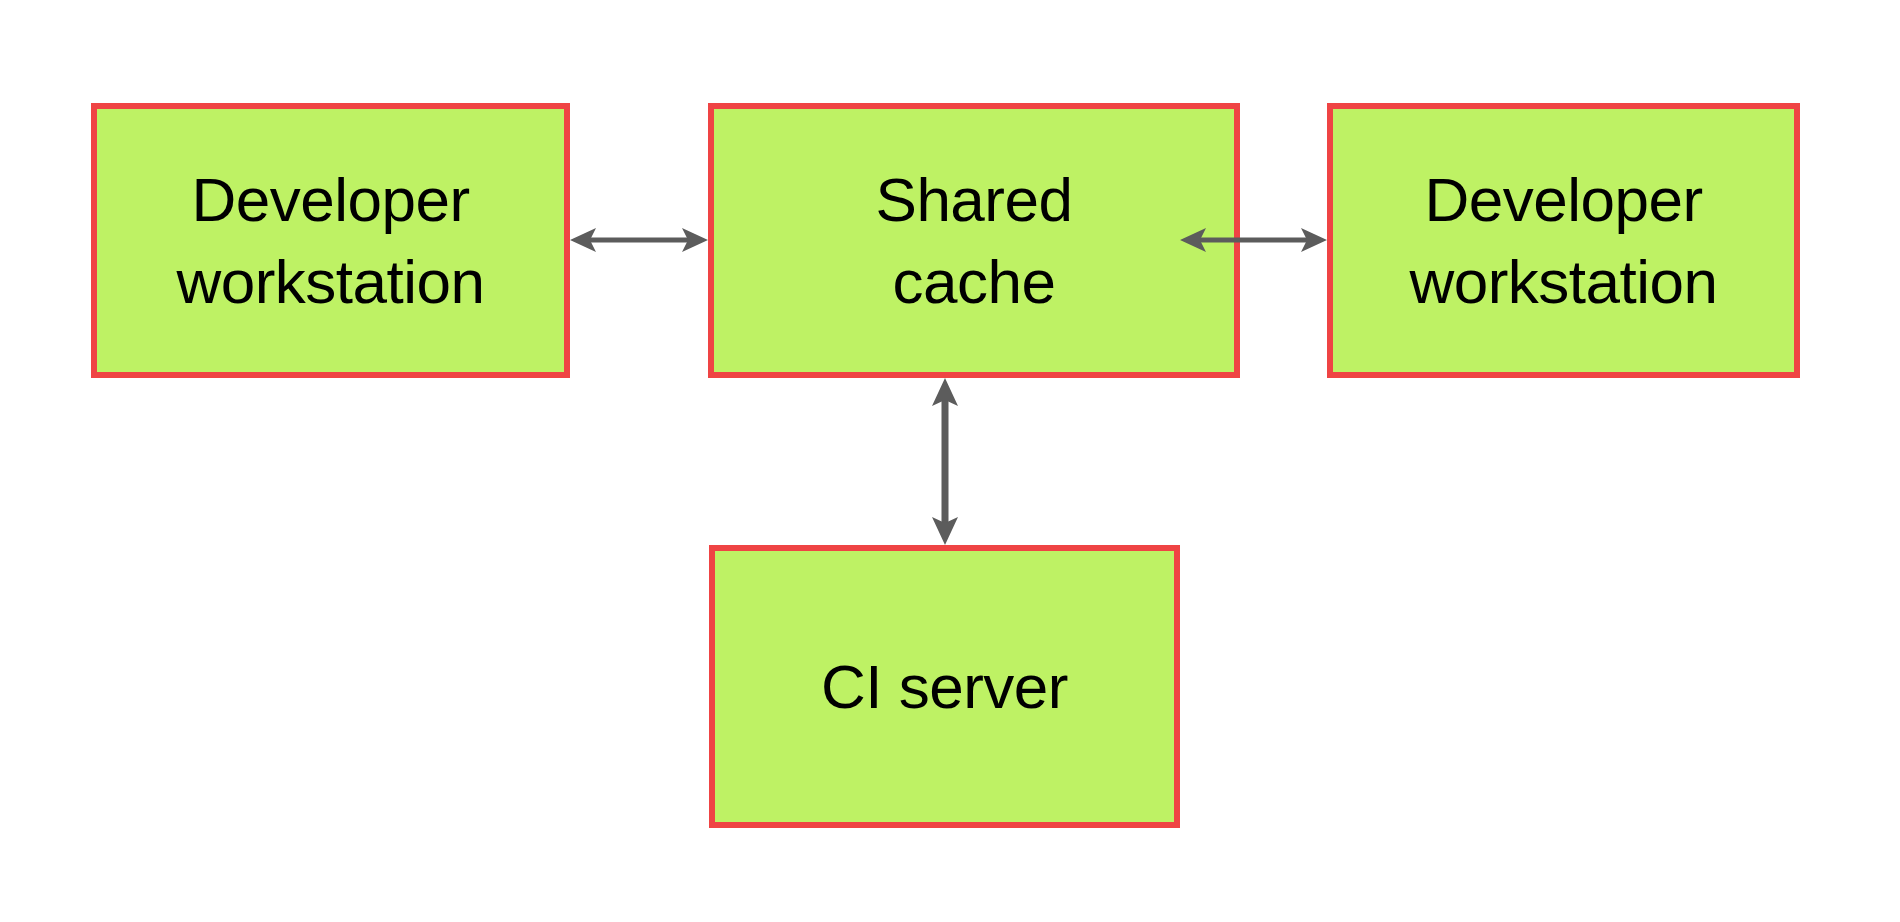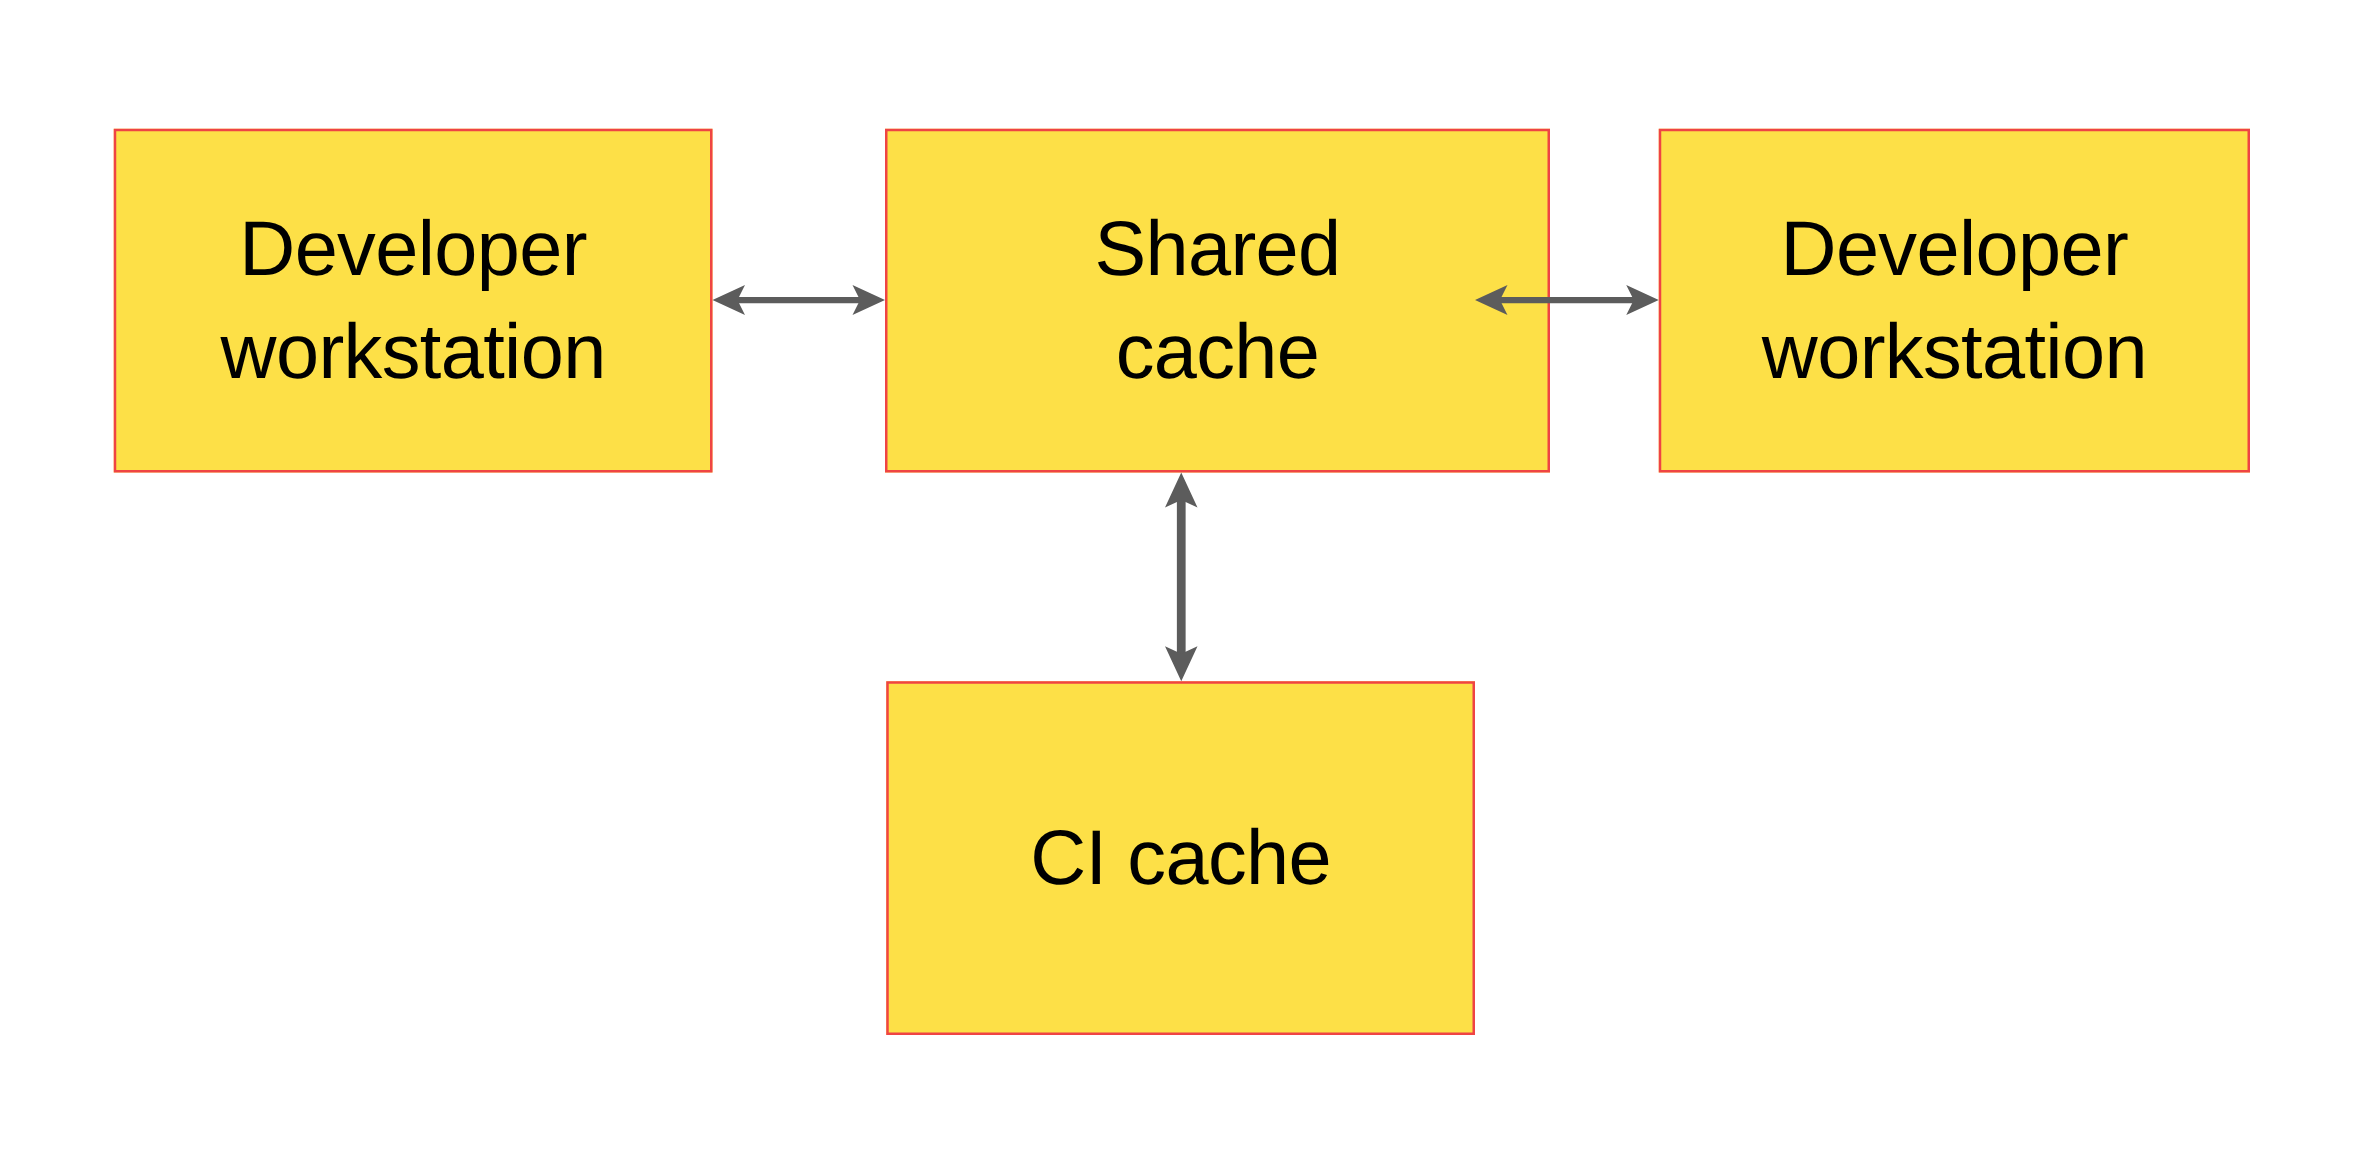--- a/index.html
+++ b/index.html
@@ -14,22 +14,22 @@
   #canvas {
     position: relative;
     width: 1900px;
     height: 922px;
     background: #ffffff;
     overflow: hidden;
   }
   .node {
     position: absolute;
     box-sizing: border-box;
-    background: #fde047;
-    border: 2px solid #ef4444;
+    background: #bef264;
+    border: 6px solid #ef4444;
     display: flex;
     align-items: center;
     justify-content: center;
     text-align: center;
   }
   .node-label {
     font-family: "Liberation Sans", sans-serif;
     font-size: 62px;
     line-height: 1.32;
     color: #000000;
@@ -65,21 +65,21 @@
     <span class="node-label">Shared
 cache</span>
   </div>
 
   <div class="node" id="node-dev-right">
     <span class="node-label">Developer
 workstation</span>
   </div>
 
   <div class="node" id="node-ci">
-    <span class="node-label">CI cache</span>
+    <span class="node-label">CI server</span>
   </div>
 
   <svg class="edge" id="edge-left-shared" viewBox="0 0 146 64">
     <g>
       <line x1="22" y1="32" x2="124" y2="32" stroke="#5c5c5c" stroke-width="5"></line>
       <path d="M 4 32 L 30 20 L 24 32 L 30 44 Z" fill="#5c5c5c"></path>
       <path d="M 142 32 L 116 20 L 122 32 L 116 44 Z" fill="#5c5c5c"></path>
     </g>
   </svg>
 

